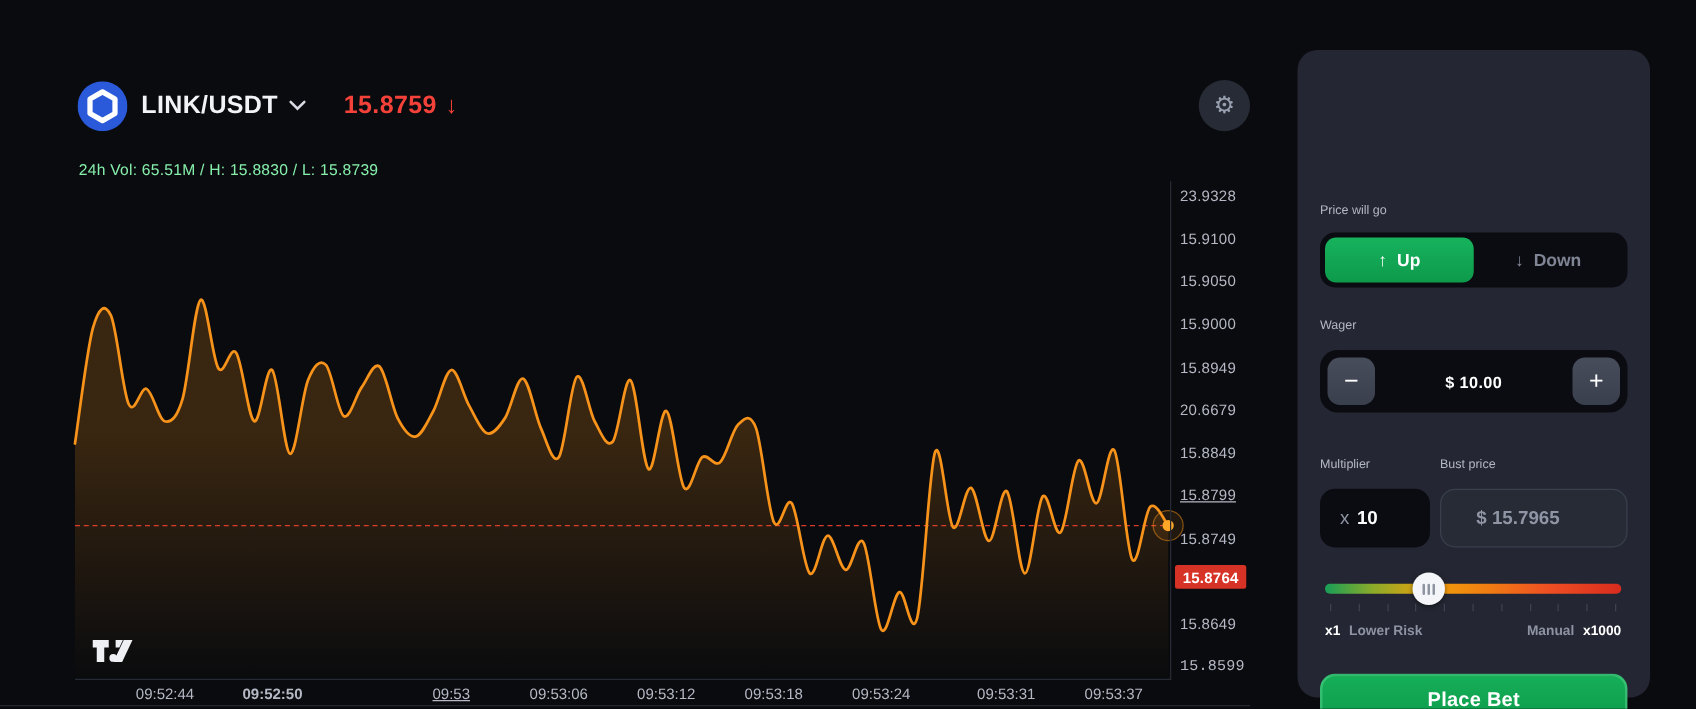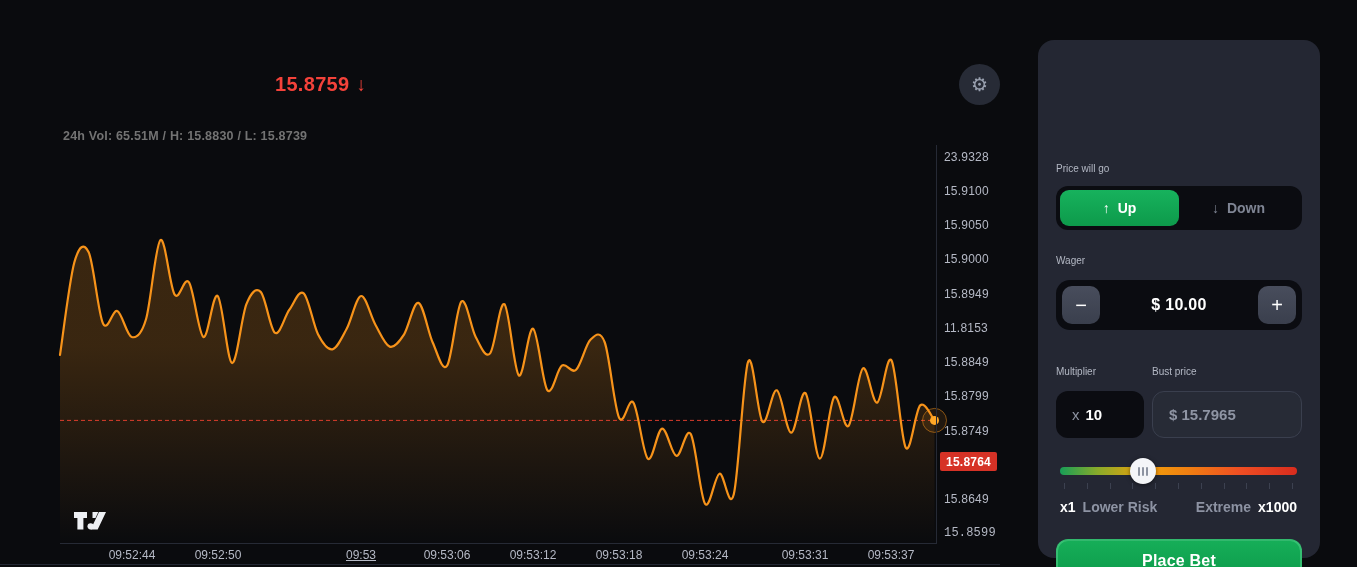--- a/index.html
+++ b/index.html
@@ -8,21 +8,21 @@
   .stage{position:relative;width:1357px;height:567px;background:#0a0b0e;}
 
   
   .pair-row{position:absolute;left:62px;top:64px;height:41px;display:flex;align-items:center;cursor:pointer;}
   .coin-logo{width:40px;height:40px;margin-right:11px;}
   .pair-name{font-size:20px;font-weight:700;color:#f2f3f7;letter-spacing:.3px;}
   .pair-chev{margin-left:9px;display:flex;align-items:center;}
   .price-lbl{position:absolute;left:275px;top:64px;height:41px;display:flex;align-items:center;
              font-size:20px;font-weight:700;color:#f4423a;letter-spacing:.3px;}
   .price-arrow{margin-left:7px;font-size:19px;font-weight:700;}
-  .stats-line{position:absolute;left:63px;top:129px;font-size:12.5px;font-weight:700;color:#737373;letter-spacing:.2px;}
+  .stats-line{position:absolute;left:63px;top:129px;font-size:12.5px;font-weight:400;color:#86efac;letter-spacing:.2px;}
 
   .tick-select{position:absolute;left:845px;top:66px;width:102px;height:37px;background:#30343f;
                border-radius:10px;display:flex;align-items:center;justify-content:space-between;
                padding:0 14px 0 16px;box-sizing:border-box;cursor:pointer;}
   .tick-select span{font-size:15px;color:#dde0e8;}
   .gear-btn{position:absolute;left:959px;top:64px;width:41px;height:41px;border-radius:50%;
             background:#272b36;display:flex;align-items:center;justify-content:center;cursor:pointer;}
   .gear-glyph{font-size:19px;color:#99a0af;line-height:1;}
 
   
@@ -48,35 +48,35 @@
   .plabel{position:absolute;left:18px;font-size:10px;color:#b3b8c4;}
   .updown{position:absolute;left:18px;top:146px;width:246px;height:44px;background:#0b0c11;border-radius:12px;
           display:flex;padding:4px;box-sizing:border-box;}
   .ud-btn{flex:1;display:flex;align-items:center;justify-content:center;gap:8px;font-size:14px;font-weight:700;
           color:#7f8594;border-radius:9px;cursor:pointer;}
   .ud-btn.sel{background:linear-gradient(180deg,#17b25d,#0d9a4b);color:#fff;}
   .wager-box{position:absolute;left:18px;top:240px;width:246px;height:50px;background:#0b0c11;border-radius:14px;
              display:flex;align-items:center;justify-content:space-between;padding:6px;box-sizing:border-box;}
   .step-btn{width:38px;height:38px;background:linear-gradient(180deg,#484d5c,#3a3f4d);border-radius:10px;
             display:flex;align-items:center;justify-content:center;font-size:20px;color:#ffffff;cursor:pointer;}
-  .wager-val{font-size:16px;font-weight:600;color:#fff;letter-spacing:.3px;}
+  .wager-val{font-size:13px;font-weight:600;color:#fff;letter-spacing:.3px;}
   .mult-box{position:absolute;left:18px;top:351px;width:88px;height:47px;background:#0b0c11;border-radius:12px;
             display:flex;align-items:center;padding-left:16px;box-sizing:border-box;font-size:15px;font-weight:600;color:#fff;}
   .mult-box .pre{color:#8d93a1;font-weight:400;margin-right:6px;}
   .bust-box{position:absolute;left:114px;top:351px;width:150px;height:47px;background:#272b36;border:1px solid #3a3f4e;
-            border-radius:12px;display:flex;align-items:center;padding-left:16px;box-sizing:border-box;
+            border-radius:12px;display:flex;align-items:center;padding-left:28px;box-sizing:border-box;
             font-size:15px;font-weight:600;color:#8f95a4;}
   .slider-track{position:absolute;left:22px;top:427px;width:237px;height:8px;border-radius:4px;cursor:pointer;
     background:linear-gradient(90deg,#189e57 0%,#8aab2a 16%,#f1a00a 36%,#f07d12 55%,#ef4e23 76%,#d82c1e 100%);}
   .slider-thumb{position:absolute;top:418px;width:26px;height:26px;border-radius:50%;background:#f4f5f8;
     box-shadow:0 1px 4px rgba(0,0,0,.5);display:flex;align-items:center;justify-content:center;gap:2px;cursor:grab;}
   .slider-thumb i{display:block;width:2px;height:9px;background:#8d93a1;border-radius:1px;}
   .stick{position:absolute;top:443px;width:1px;height:6px;background:#3c4150;}
   .risk-row{position:absolute;left:22px;top:459px;width:237px;display:flex;justify-content:space-between;
-            font-size:14px;color:#8d93a3;font-weight:600;text-align:center;}
+            font-size:11px;color:#8d93a3;font-weight:600;text-align:center;}
   .risk-row b{color:#fff;font-weight:700;}
   .risk-row span{display:flex;gap:7px;align-items:center;}
   .place-btn{position:absolute;left:18px;top:499px;width:246px;height:44px;border-radius:12px;
     background:linear-gradient(180deg,#16ae58,#0c9a4a);border:2px solid rgba(82,209,138,.55);box-sizing:border-box;
     display:flex;align-items:center;justify-content:center;font-size:16px;font-weight:700;color:#fff;cursor:pointer;
     letter-spacing:.2px;}
 </style>
 </head>
 <body>
 
@@ -100,41 +100,53 @@
 
   <div class="axis-v"></div>
   <div class="axis-h"></div>
   <div class="axis-b"></div>
   <div id="y-axis">
       <div class="ytick" style="top: 150px;">23.9328</div>
       <div class="ytick" style="top: 184px;">15.9100</div>
       <div class="ytick" style="top: 218px;">15.9050</div>
       <div class="ytick" style="top: 252px;">15.9000</div>
       <div class="ytick" style="top: 287px;">15.8949</div>
-      <div class="ytick" style="top: 321px;">11.8153</div>
+      <div class="ytick" style="top: 321px;">20.6679</div>
       <div class="ytick" style="top: 355px;">15.8849</div>
-      <div class="ytick" style="top: 389px;">15.8799</div>
+      <div class="ytick" style="top: 389px; text-decoration: underline;">15.8799</div>
       <div class="ytick" style="top: 424px;">15.8749</div>
       <div class="ytick" style="top: 458px;">15.8699</div>
       <div class="ytick" style="top: 492px;">15.8649</div>
       <div class="ytick" style="top: 526px; font-family: Liberation Mono, monospace;">15.8599</div>
     </div>
   <div id="x-axis">
       <div class="xtick" style="left: 97px;">09:52:44</div>
-      <div class="xtick" style="left: 183px;">09:52:50</div>
+      <div class="xtick" style="left: 183px; font-weight: bold;">09:52:50</div>
       <div class="xtick" style="left: 326px; text-decoration: underline;">09:53</div>
       <div class="xtick" style="left: 412px;">09:53:06</div>
       <div class="xtick" style="left: 498px;">09:53:12</div>
       <div class="xtick" style="left: 584px;">09:53:18</div>
       <div class="xtick" style="left: 670px;">09:53:24</div>
       <div class="xtick" style="left: 770px;">09:53:31</div>
       <div class="xtick" style="left: 856px;">09:53:37</div>
     </div>
   <div class="price-badge" id="price-badge" style="top: 411px; background: rgb(214, 50, 38); margin-top: 41px;">15.8764</div>
 
+  <div class="pair-row">
+    <svg class="coin-logo" viewBox="0 0 40 40">
+      <circle cx="20" cy="20" r="20" fill="#2a5ada"></circle>
+      <polygon points="20,8.5 30,14.2 30,25.8 20,31.5 10,25.8 10,14.2" fill="none" stroke="#ffffff" stroke-width="4.2" stroke-linejoin="round"></polygon>
+    </svg>
+    <span class="pair-name">LINK/USDT</span>
+    <span class="pair-chev">
+      <svg width="14" height="9" viewBox="0 0 14 9">
+          <path d="M1.5 1.5 L7 7 L12.5 1.5" stroke="#d8dbe3" stroke-width="2" fill="none" stroke-linecap="round"></path>
+        </svg>
+    </span>
+  </div>
   <div class="price-lbl">
     <span>15.8759</span>
     <span class="price-arrow">↓</span>
   </div>
   <div class="stats-line">24h Vol: 65.51M / H: 15.8830 / L: 15.8739</div>
 
   <div class="gear-btn">
     <span class="gear-glyph">⚙</span>
   </div>
 
@@ -200,20 +212,20 @@
         <div class="stick" style="left: 208px;"></div>
         <div class="stick" style="left: 231px;"></div>
         <div class="stick" style="left: 254px;"></div>
       </div>
     <div class="risk-row">
       <span>
         <b>x1</b>
         <span>Lower Risk</span>
       </span>
       <span>
-        <span>Extreme</span>
+        <span>Manual</span>
         <b>x1000</b>
       </span>
     </div>
 
     <div class="place-btn">Place Bet</div>
   </div>
 </div>
 
 </body></html>

